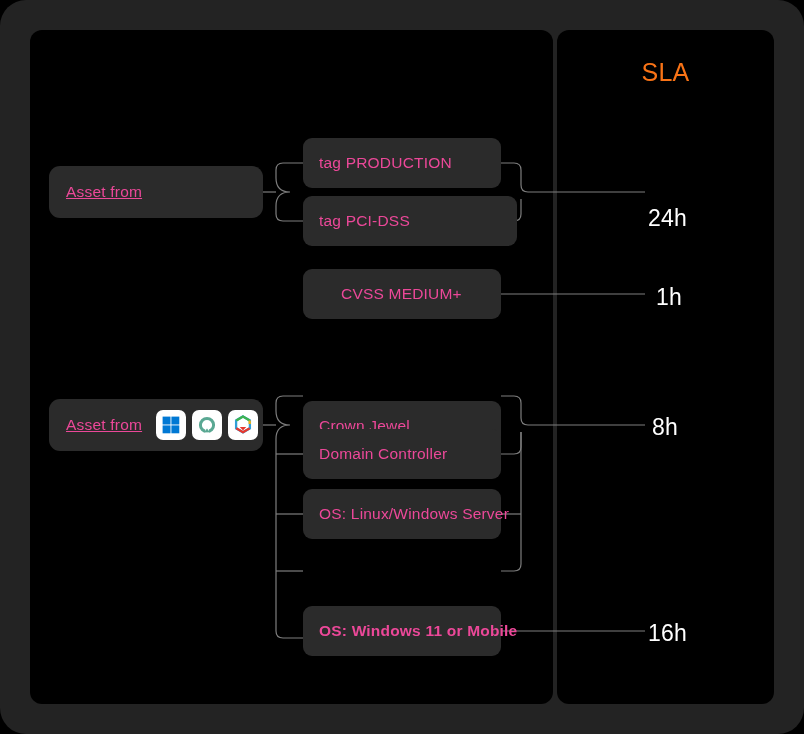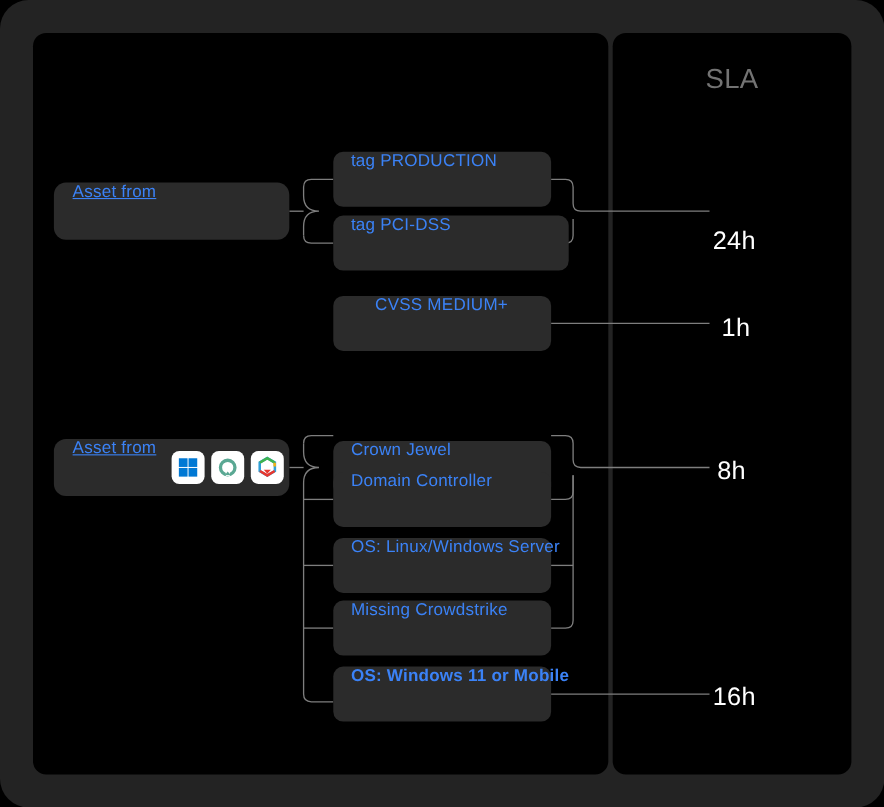--- a/index.html
+++ b/index.html
@@ -28,21 +28,21 @@
   }
   #panel-main { left: 30px;  top: 30px; width: 523px; height: 674px; }
   #panel-sla  { left: 557px; top: 30px; width: 217px; height: 674px; }
 
   
   .sla-title {
     position: absolute;
     left: 0; top: 28px;
     width: 100%;
     text-align: center;
-    color: #737373;
+    color: #f97316;
     font-size: 25px;
     letter-spacing: .3px;
   }
   .sla-value {
     position: absolute;
     color: #ffffff;
     font-size: 23px;
     letter-spacing: .2px;
     white-space: nowrap;
   }
@@ -55,21 +55,22 @@
     pointer-events: none;
   }
   #wires path { fill: none; stroke: #7e7e7e; stroke-width: 1.2; }
 
   
   .node {
     position: absolute;
     background: #2b2b2b;
     border-radius: 9px;
     display: flex;
-    color: #3b82f6;
+    align-items: center;
+    color: #ec4899;
     font-size: 15.5px;
     letter-spacing: .2px;
     white-space: nowrap;
   }
   .node .label { padding-left: 16px; }
 
   .asset-node {
     justify-content: flex-start;
     border-radius: 11px;
     text-decoration: underline;
@@ -185,21 +186,18 @@
   </div>
 
   <div class="node" style="left:303px; top:429px; width:198px; height:50px;">
     <span class="label">Domain Controller</span>
   </div>
 
   <div class="node" style="left:303px; top:489px; width:198px; height:50px;">
     <span class="label">OS: Linux/Windows Server</span>
   </div>
 
-  <div class="node" style="left:303px; top:546px; width:198px; height:50px;">
-    <span class="label">Missing Crowdstrike</span>
-  </div>
 
   <div class="node" style="left:303px; top:606px; width:198px; height:50px;font-weight:bold;">
     <span class="label">OS: Windows 11 or Mobile</span>
   </div>
 
 </div>
 
 </body></html>

